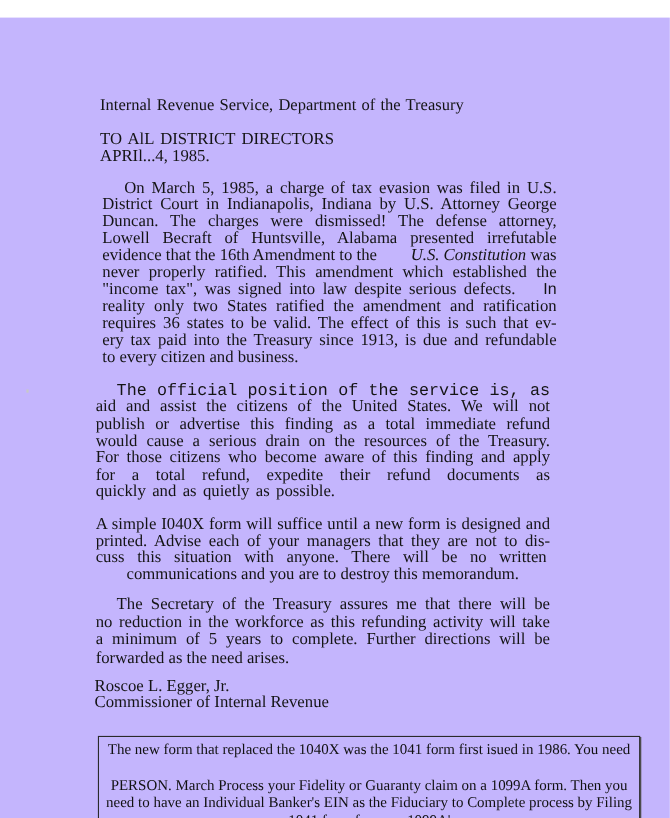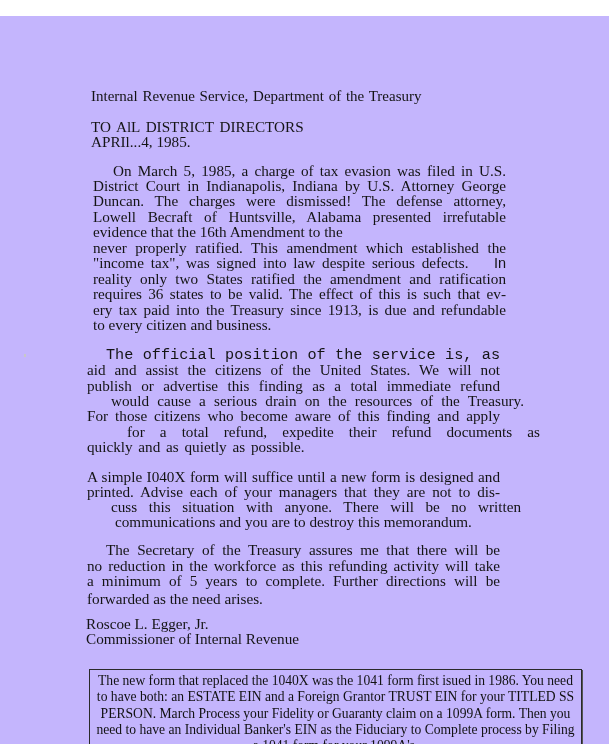--- a/index.html
+++ b/index.html
@@ -78,63 +78,66 @@
   <div class="line" style="left:91px; top:103px; word-spacing:2px;">TO AlL  DISTRICT  DIRECTORS</div>
   <div class="line" style="left:91px; top:118px;">APRIl...4,  1985.</div>
 
   <div>
     <div class="line just" style="left:113px; top:147px; width:393px;">On March 5, 1985, a charge of tax evasion was filed in U.S.</div>
     <div class="line just" style="left:93px; top:162px; width:413px;">District Court in Indianapolis, Indiana by U.S. Attorney George</div>
     <div class="line just" style="left:93px; top:177px; width:413px;">Duncan. The charges were dismissed! The defense attorney,</div>
     <div class="line just" style="left:93px; top:193px; width:413px;">Lowell Becraft of Huntsville, Alabama presented irrefutable</div>
     <div class="line" style="left:93px; top:208px; width:413px; display:flex; justify-content:space-between;">
       <span>evidence that the 16th Amendment to the</span>
+      <span style="display:flex; gap:4px;">
+        <span class="it">U.S. Constitution</span>
+        <span>was</span>
+      </span>
     </div>
     <div class="line just" style="left:93px; top:224px; width:413px;">never properly ratified. This amendment which established the</div>
     <div class="line" style="left:93px; top:239px; width:413px; display:flex; justify-content:space-between;">
       <span style="word-spacing:3px;">"income tax", was signed into law despite serious defects.</span>
       <span class="sans">In</span>
     </div>
     <div class="line just" style="left:93px; top:255px; width:413px;">reality only two States ratified the amendment and ratification</div>
     <div class="line just" style="left:93px; top:270px; width:413px;">requires 36 states to be valid. The effect of this is such that ev-</div>
     <div class="line just" style="left:93px; top:286px; width:413px;">ery tax paid into the Treasury since 1913, is due and refundable</div>
     <div class="line" style="left:93px; top:301px;">to every citizen and business.</div>
   </div>
 
   <div>
     <div class="line just" style="left:106px; top:331px; width:394px;font-family:Liberation Mono, monospace;">The official position of the service is, as it has always been to</div>
     <div class="line just" style="left:87px; top:346px; width:413px;">aid and assist the citizens of the United States. We will not</div>
     <div class="line just" style="left:87px; top:362px; width:413px;">publish or advertise this finding as a total immediate refund</div>
-    <div class="line just" style="left:87px; top:377px; width:413px;margin-left:24px;">would cause a serious drain on the resources of the Treasury.</div>
+    <div class="line just" style="left:87px; top:377px; width:413px;">would cause a serious drain on the resources of the Treasury.</div>
     <div class="line just" style="left:87px; top:392px; width:413px;">For those citizens who become aware of this finding and apply</div>
-    <div class="line just" style="left:87px; top:408px; width:413px;margin-left:40px;">for a total refund, expedite their refund documents as</div>
+    <div class="line just" style="left:87px; top:408px; width:413px;">for a total refund, expedite their refund documents as</div>
     <div class="line" style="left:87px; top:423px; word-spacing:2px;">quickly and as quietly as possible.</div>
   </div>
 
   <div>
     <div class="line just" style="left:87px; top:453px; width:413px;">A simple I040X form will suffice until a new form is designed and</div>
     <div class="line just" style="left:87px; top:468px; width:413px;">printed. Advise each of your managers that they are not to dis-</div>
-    <div class="line just" style="left:87px; top:483px; width:410px;margin-left:24px;">cuss this situation with anyone. There will be no written</div>
+    <div class="line just" style="left:87px; top:483px; width:410px;">cuss this situation with anyone. There will be no written</div>
     <div class="line" style="left:87px; top:498px;margin-left:28px;">communications  and  you are to destroy this memorandum.</div>
   </div>
 
   <div>
     <div class="line just" style="left:106px; top:526px; width:394px;">The Secretary of the Treasury assures me that there will be</div>
     <div class="line just" style="left:87px; top:542px; width:413px;">no reduction in the workforce as this refunding activity will take</div>
     <div class="line just" style="left:87px; top:557px; width:413px;">a minimum of 5 years to complete. Further directions will be</div>
     <div class="line" style="left:87px; top:575px;">forwarded as the need arises.</div>
   </div>
 
   <div class="line" style="left:86px; top:615px;">Commissioner of Internal Revenue</div>
   <div class="line" style="left:86px; top:600px;">Roscoe L.  Egger, Jr.</div>
 
   <div class="speck"></div>
 
   <div class="notice-box">
     <div class="box-line" style="top:3px;">The new form that replaced the 1040X was the 1041 form first isued in 1986. You need</div>
-    <div class="box-line" style="top:19px;">to have both: an ESTATE EIN and a Foreign Grantor TRUST EIN for your TITLED SS</div>
     <div class="box-line" style="top:36px;">PERSON.  March Process your Fidelity or Guaranty claim on a 1099A form. Then you</div>
     <div class="box-line" style="top:52px;">need to have an Individual Banker's EIN as the Fiduciary to Complete process by Filing</div>
     <div class="box-line" style="top:68px;">a 1041 form for your 1099A's.</div>
   </div>
 
   <div class="bottom-edge"></div>
 </div>
 
 </body></html>

